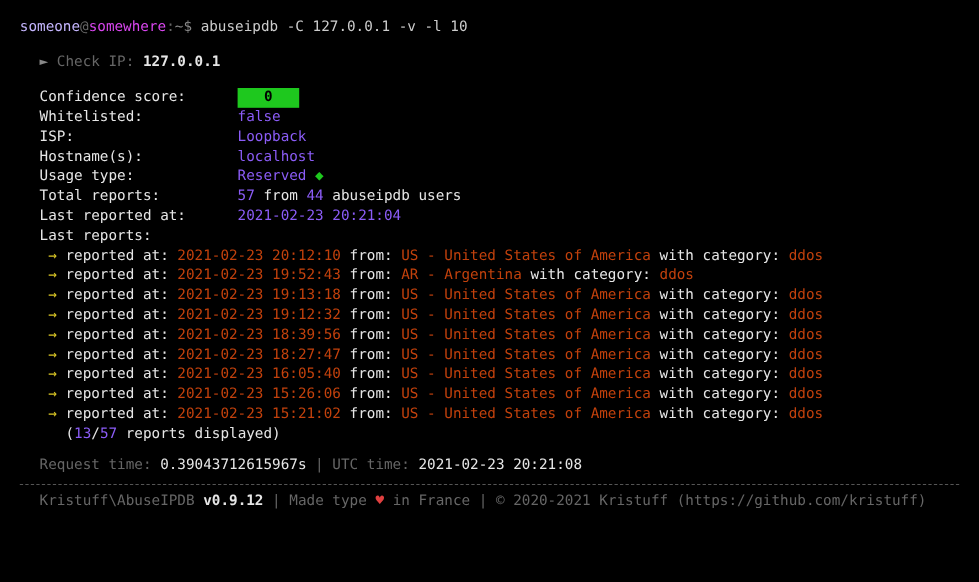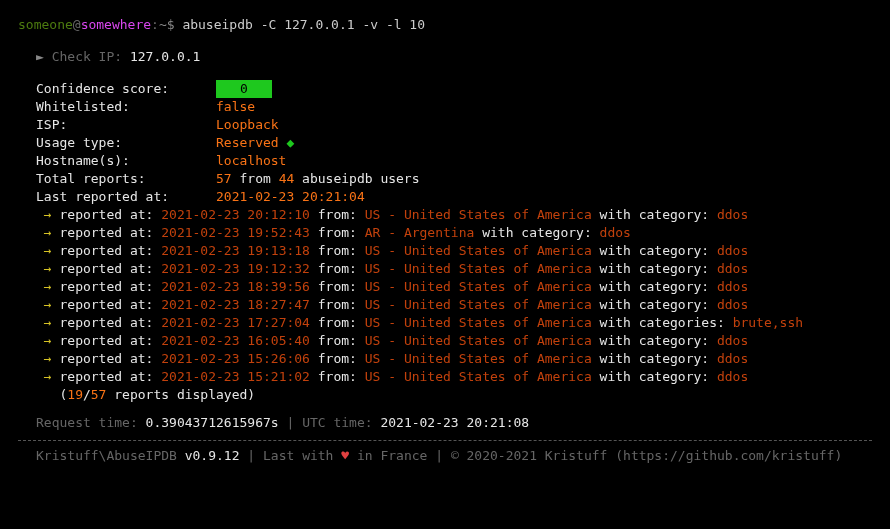--- a/index.html
+++ b/index.html
@@ -1,23 +1,23 @@
 <!DOCTYPE html>
 <html><head>
 <meta charset="utf-8">
 <style>
   html,body{margin:0;padding:0;background:#000;width:890px;height:529px;overflow:hidden}
   body{font-family:"Menlo","Consolas","DejaVu Sans Mono",monospace;font-size:13px;line-height:18px;color:#ccc;letter-spacing:0px}
   .term{padding:16px 18px 0 18px}
   .dim{color:#666}
   .white{color:#e6e6e6}
-  .green{color:#f97316}
+  .green{color:#8b5cf6}
   .yellow{color:#c2410c}
-  .bold{font-weight:normal}
-  .prompt-user{color:#4d7c0f}
+  .bold{font-weight:bold}
+  .prompt-user{color:#c4b5fd}
   .prompt-host{color:#d946ef}
   .prompt-path{color:#888}
   .prompt-sym{color:#888}
   .cmd{color:#ccc}
   .lbl{display:inline-block;width:180px}
   .score-box{display:inline-block;background:#1ec81e;color:#000;padding:0 4px;min-width:48px;text-align:center}
   .indent{padding-left:18px}
   .arrow{color:#d6c325}
   .tri{color:#888}
   .sep{color:#666}
@@ -37,45 +37,45 @@
 <div class="row indent"><span class="tri">►</span> <span class="dim">Check IP:</span> <span class="white bold">127.0.0.1</span></div>
 
 <div style="height:14px"></div>
 
 <div class="row indent"><span class="lbl white">Confidence score:</span><span class="score-box bold">0</span></div>
 
 <div class="row indent"><span class="lbl white">Whitelisted:</span><span class="green">false</span></div>
 
 <div class="row indent"><span class="lbl white">ISP:</span><span class="green">Loopback</span></div>
 
+<div class="row indent"><span class="lbl white">Hostname(s):</span><span class="green">localhost</span></div>
+
 <div class="row indent"><span class="lbl white">Usage type:</span><span class="green">Reserved</span> <span class="diamond">◆</span></div>
-
-<div class="row indent"><span class="lbl white">Hostname(s):</span><span class="green">localhost</span></div>
 
 <div class="row indent"><span class="lbl white">Total reports:</span><span class="green">57</span> <span class="white">from</span> <span class="green">44</span> <span class="white">abuseipdb users</span></div>
 
 <div class="row indent"><span class="lbl white">Last reported at:</span><span class="green">2021-02-23 20:21:04</span></div>
 
+<div class="row indent"><span class="white">Last reports:</span></div>
 
 <div id="reports-container" class="indent">
       <div class="row"> <span class="arrow">→</span> <span class="white">reported at:</span> <span class="yellow">2021-02-23 20:12:10</span> <span class="white">from:</span> <span class="yellow">US</span> <span class="yellow">-</span> <span class="yellow">United States of America</span> <span class="white">with category:</span> <span class="yellow">ddos</span></div>
       <div class="row"> <span class="arrow">→</span> <span class="white">reported at:</span> <span class="yellow">2021-02-23 19:52:43</span> <span class="white">from:</span> <span class="yellow">AR</span> <span class="yellow">-</span> <span class="yellow">Argentina</span> <span class="white">with category:</span> <span class="yellow">ddos</span></div>
       <div class="row"> <span class="arrow">→</span> <span class="white">reported at:</span> <span class="yellow">2021-02-23 19:13:18</span> <span class="white">from:</span> <span class="yellow">US</span> <span class="yellow">-</span> <span class="yellow">United States of America</span> <span class="white">with category:</span> <span class="yellow">ddos</span></div>
       <div class="row"> <span class="arrow">→</span> <span class="white">reported at:</span> <span class="yellow">2021-02-23 19:12:32</span> <span class="white">from:</span> <span class="yellow">US</span> <span class="yellow">-</span> <span class="yellow">United States of America</span> <span class="white">with category:</span> <span class="yellow">ddos</span></div>
       <div class="row"> <span class="arrow">→</span> <span class="white">reported at:</span> <span class="yellow">2021-02-23 18:39:56</span> <span class="white">from:</span> <span class="yellow">US</span> <span class="yellow">-</span> <span class="yellow">United States of America</span> <span class="white">with category:</span> <span class="yellow">ddos</span></div>
       <div class="row"> <span class="arrow">→</span> <span class="white">reported at:</span> <span class="yellow">2021-02-23 18:27:47</span> <span class="white">from:</span> <span class="yellow">US</span> <span class="yellow">-</span> <span class="yellow">United States of America</span> <span class="white">with category:</span> <span class="yellow">ddos</span></div>
-      <div class="row"> <span class="arrow">→</span> <span class="white">reported at:</span> <span class="yellow">2021-02-23 17:27:04</span> <span class="white">from:</span> <span class="yellow">US</span> <span class="yellow">-</span> <span class="yellow">United States of America</span> <span class="white">with categories:</span> <span class="yellow">brute,ssh</span></div>
       <div class="row"> <span class="arrow">→</span> <span class="white">reported at:</span> <span class="yellow">2021-02-23 16:05:40</span> <span class="white">from:</span> <span class="yellow">US</span> <span class="yellow">-</span> <span class="yellow">United States of America</span> <span class="white">with category:</span> <span class="yellow">ddos</span></div>
       <div class="row"> <span class="arrow">→</span> <span class="white">reported at:</span> <span class="yellow">2021-02-23 15:26:06</span> <span class="white">from:</span> <span class="yellow">US</span> <span class="yellow">-</span> <span class="yellow">United States of America</span> <span class="white">with category:</span> <span class="yellow">ddos</span></div>
       <div class="row"> <span class="arrow">→</span> <span class="white">reported at:</span> <span class="yellow">2021-02-23 15:21:02</span> <span class="white">from:</span> <span class="yellow">US</span> <span class="yellow">-</span> <span class="yellow">United States of America</span> <span class="white">with category:</span> <span class="yellow">ddos</span></div>
     </div>
 
-<div class="row indent">   <span class="white">(</span><span class="green">19</span><span class="white">/</span><span class="green">57</span> <span class="white">reports displayed)</span></div>
+<div class="row indent">   <span class="white">(</span><span class="green">13</span><span class="white">/</span><span class="green">57</span> <span class="white">reports displayed)</span></div>
 
 <div style="height:10px"></div>
 
 <div class="row indent"><span class="dim">Request time:</span> <span class="white">0.39043712615967s</span> <span class="sep">|</span> <span class="dim">UTC time:</span> <span class="white">2021-02-23 20:21:08</span></div>
 
 <hr class="dash">
 
-<div class="row indent"><span class="dim">Kristuff\AbuseIPDB</span> <span class="white bold">v0.9.12</span> <span class="sep">|</span> <span class="dim">Last with</span> <span class="heart">♥</span> <span class="dim">in France</span> <span class="sep">|</span> <span class="dim">© 2020-2021 Kristuff (https://github.com/kristuff)</span></div>
+<div class="row indent"><span class="dim">Kristuff\AbuseIPDB</span> <span class="white bold">v0.9.12</span> <span class="sep">|</span> <span class="dim">Made type</span> <span class="heart">♥</span> <span class="dim">in France</span> <span class="sep">|</span> <span class="dim">© 2020-2021 Kristuff (https://github.com/kristuff)</span></div>
 
 </div>
 
 </body></html>

